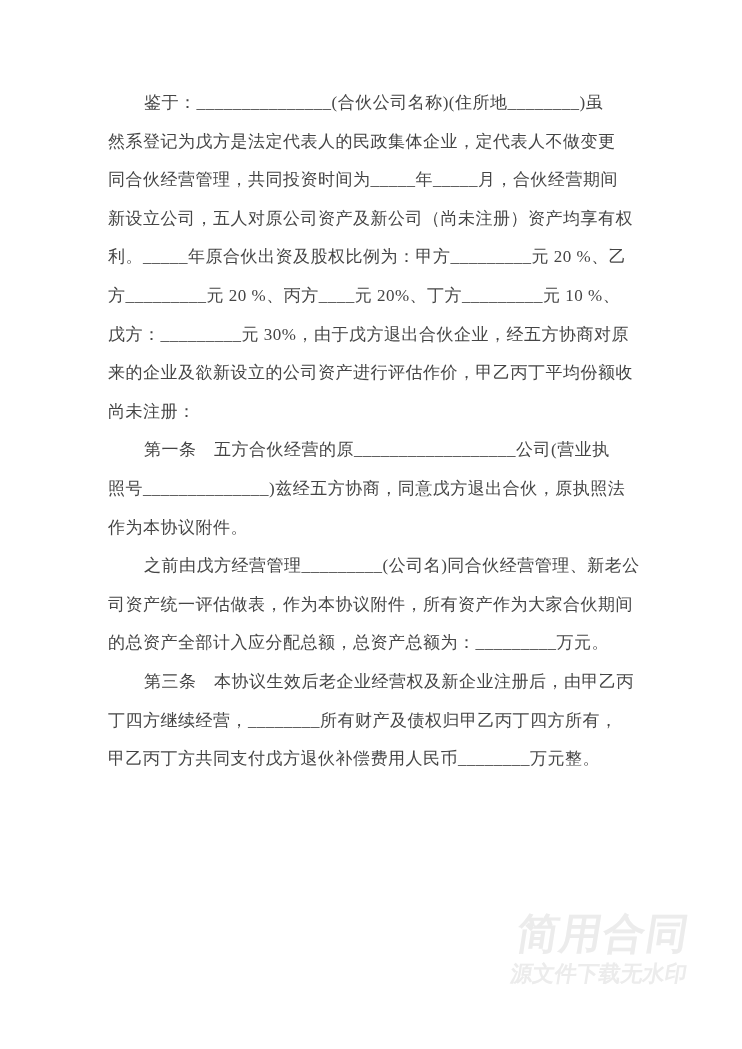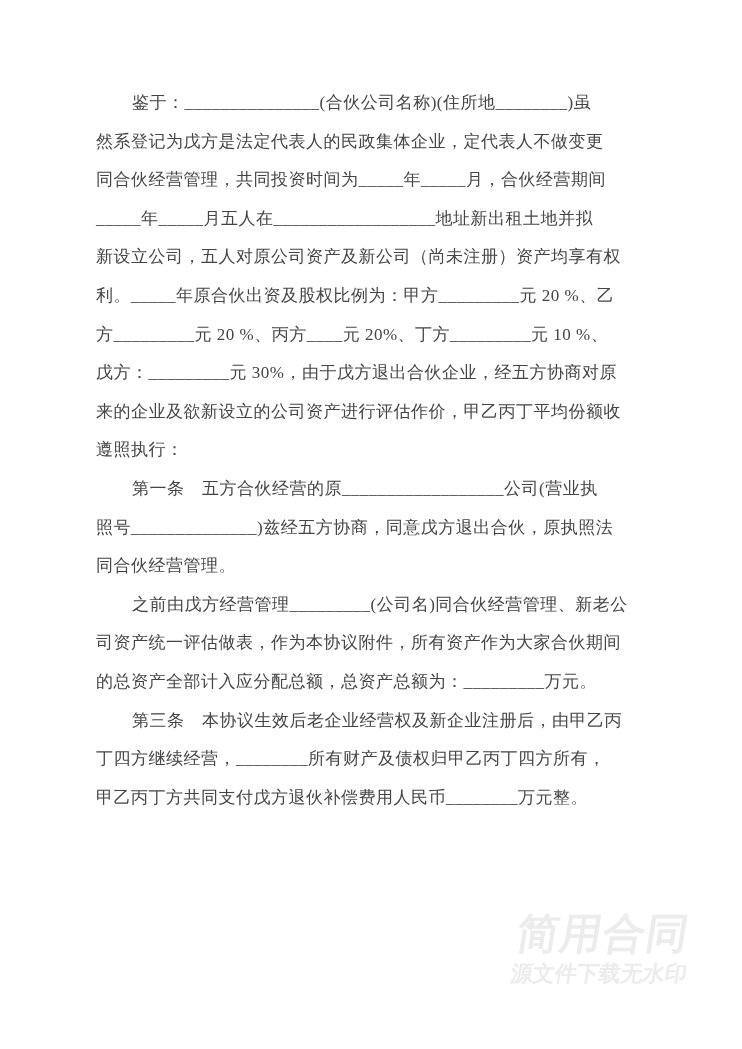--- a/index.html
+++ b/index.html
@@ -10,21 +10,21 @@
   .page {
     position: relative;
     width: 742px;
     height: 1049px;
     background: var(--page-bg, #ffffff);
     overflow: hidden;
     font-family: "Liberation Serif", "DejaVu Serif", serif;
   }
   .doc-body {
     position: absolute;
-    left: 96px;
+    left: 108px;
     top: 84px;
     width: 532px;
   }
   .line {
     height: 38.6px;
     line-height: 38.6px;
     font-size: 17px;
     letter-spacing: 0.5px;
     color: var(--text-color, #454545);
     white-space: pre;
@@ -60,30 +60,29 @@
 </head>
 <body>
 
 <div class="page">
 
   <div class="doc-body">
 
   <div class="line indent">鉴于：_______________(合伙公司名称)(住所地________)虽</div>
       <div class="line">然系登记为戊方是法定代表人的民政集体企业，定代表人不做变更</div>
       <div class="line">同合伙经营管理，共同投资时间为_____年_____月，合伙经营期间</div>
-      <div class="line">_____年_____月五人在__________________地址新出租土地并拟</div>
       <div class="line">新设立公司，五人对原公司资产及新公司（尚未注册）资产均享有权</div>
       <div class="line">利。_____年原合伙出资及股权比例为：甲方_________元 20 %、乙</div>
       <div class="line">方_________元 20 %、丙方____元 20%、丁方_________元 10 %、</div>
       <div class="line">戊方：_________元 30%，由于戊方退出合伙企业，经五方协商对原</div>
       <div class="line">来的企业及欲新设立的公司资产进行评估作价，甲乙丙丁平均份额收</div>
-      <div class="line">遵照执行：</div>
+      <div class="line">尚未注册：</div>
       <div class="line indent">第一条　五方合伙经营的原__________________公司(营业执</div>
       <div class="line">照号______________)兹经五方协商，同意戊方退出合伙，原执照法</div>
-      <div class="line">同合伙经营管理。</div>
+      <div class="line">作为本协议附件。</div>
       <div class="line indent">之前由戊方经营管理_________(公司名)同合伙经营管理、新老公</div>
       <div class="line">司资产统一评估做表，作为本协议附件，所有资产作为大家合伙期间</div>
       <div class="line">的总资产全部计入应分配总额，总资产总额为：_________万元。</div>
       <div class="line indent">第三条　本协议生效后老企业经营权及新企业注册后，由甲乙丙</div>
       <div class="line">丁四方继续经营，________所有财产及债权归甲乙丙丁四方所有，</div>
       <div class="line">甲乙丙丁方共同支付戊方退伙补偿费用人民币________万元整。</div>
     </div>
 
   <div class="watermark">
     <div class="wm-title">简用合同</div>

